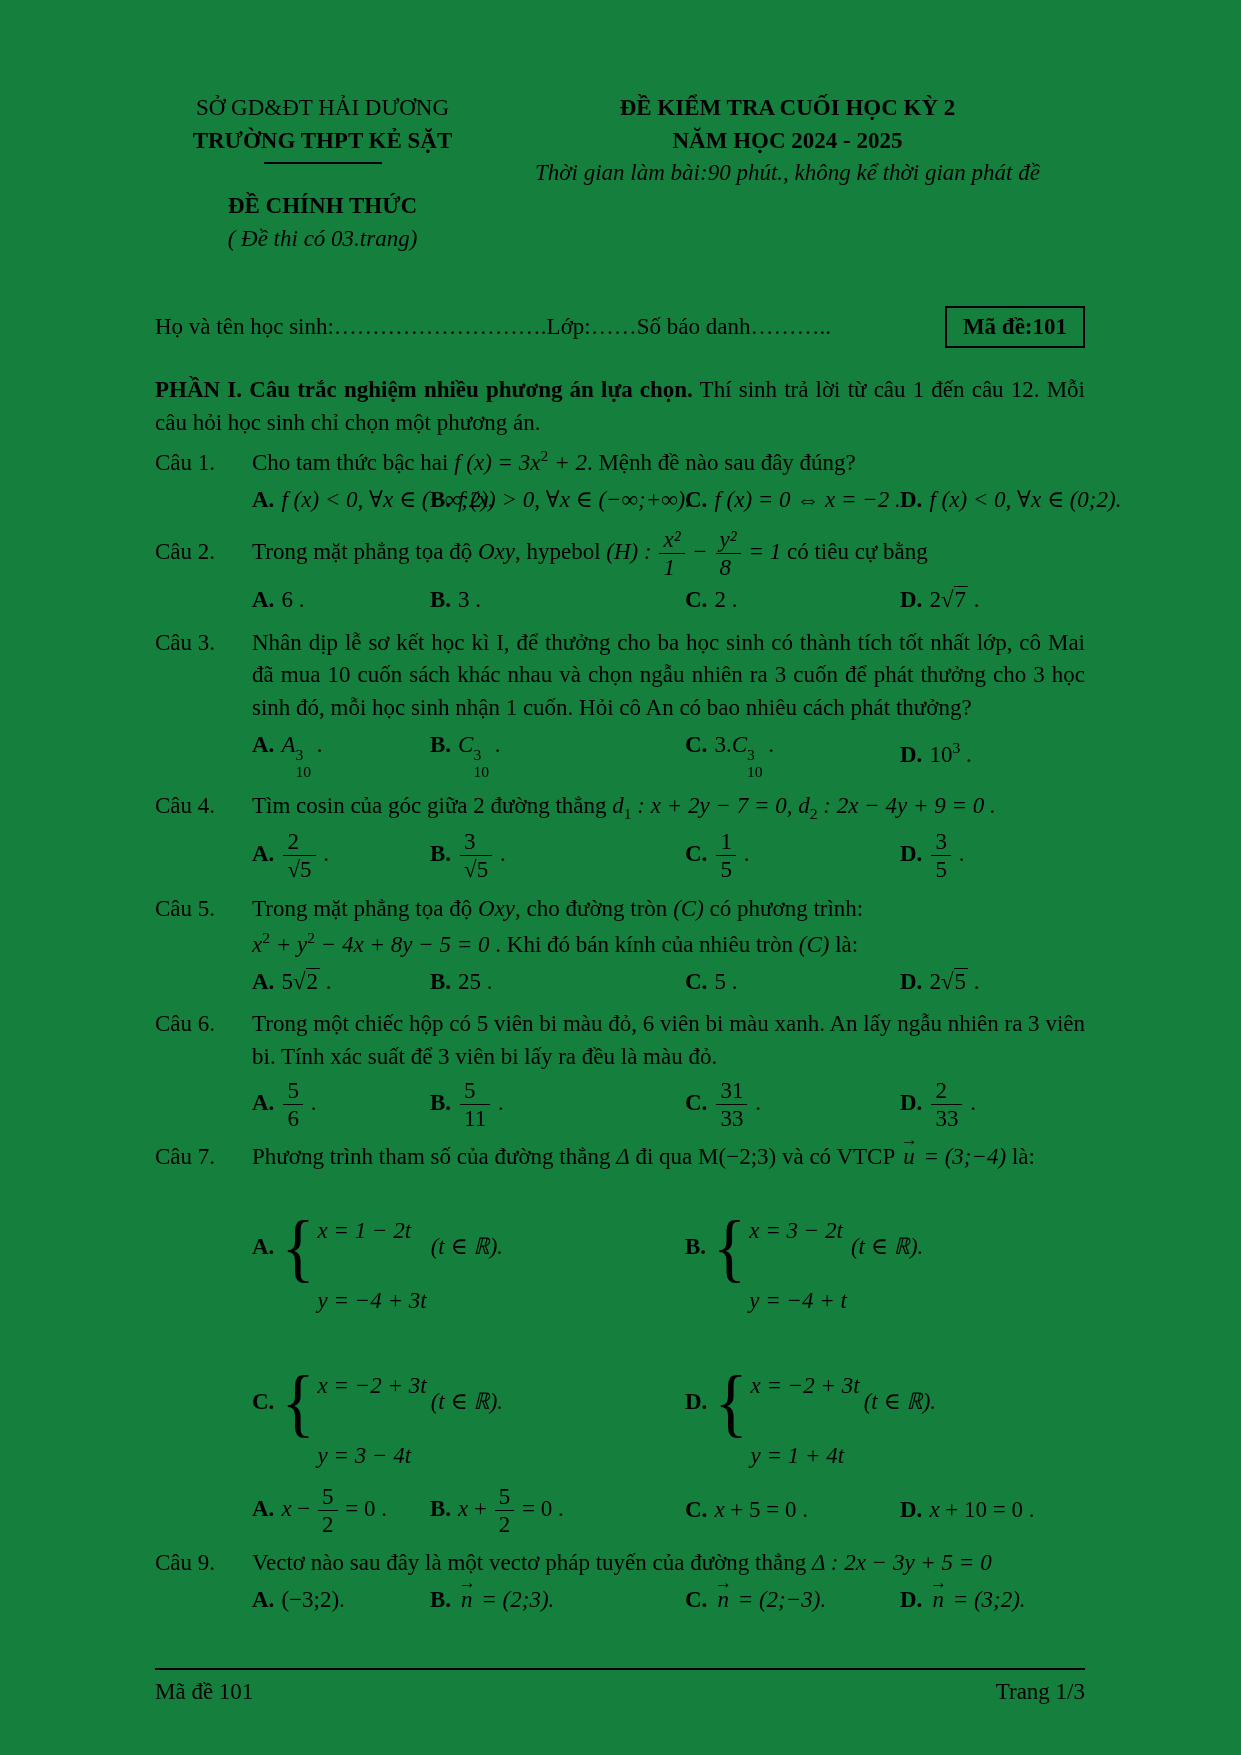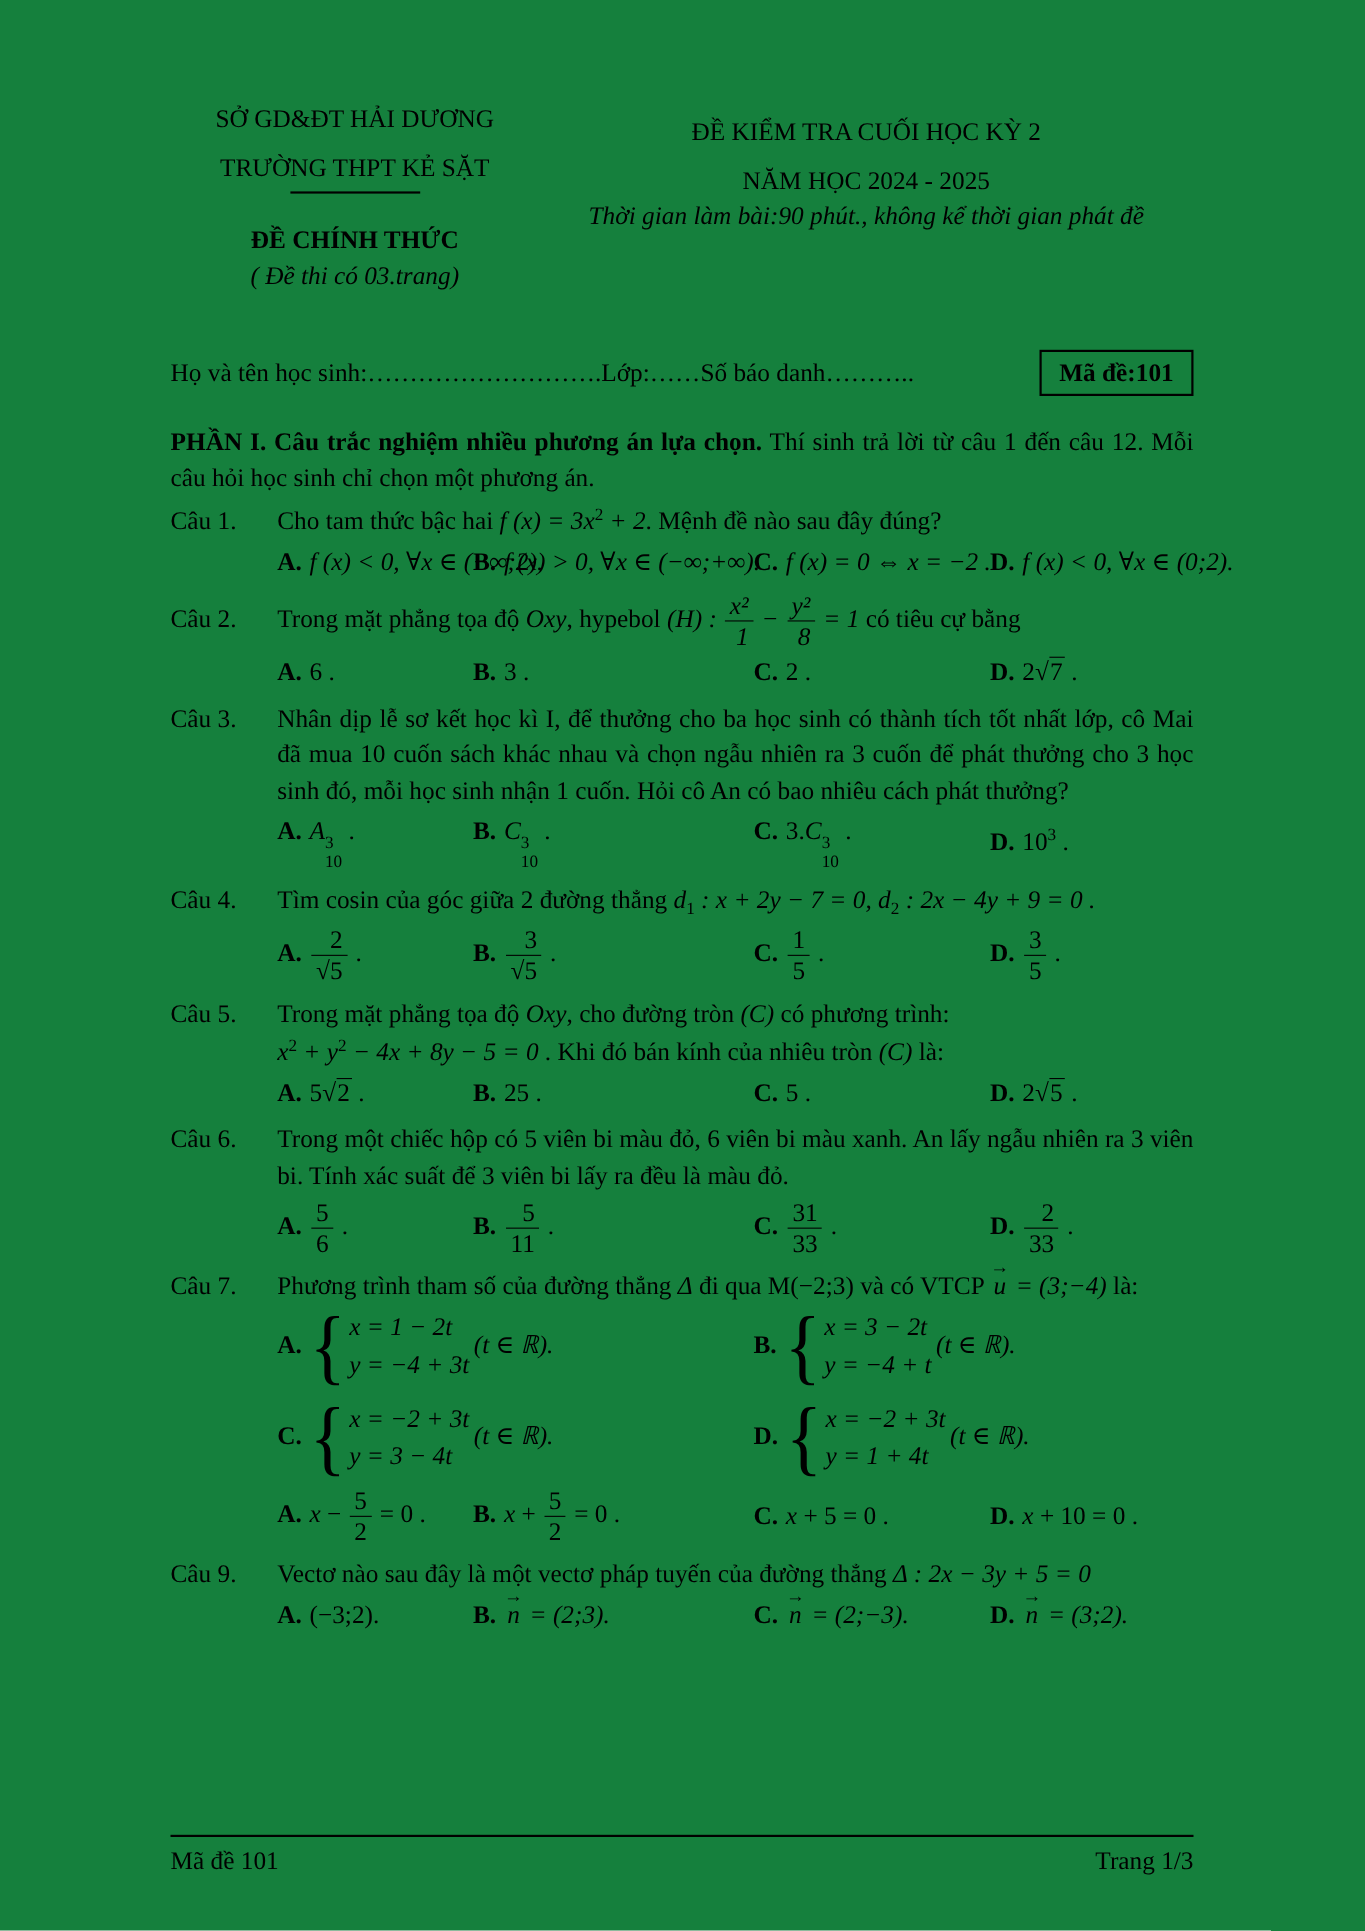--- a/index.html
+++ b/index.html
@@ -12,21 +12,21 @@
     font-family:"Liberation Serif","DejaVu Serif",serif;
     font-size:23px;line-height:1.42;
     box-sizing:border-box;
     padding:92px 156px 0 155px;
     overflow:hidden;
   }
   
   .hdr{display:flex;width:100%;}
   .hdr-left{width:335px;text-align:center;flex:none;}
   .hdr-right{flex:1;text-align:center;}
-  .hdr .b{font-weight:normal;margin-top:12px;}
+  .hdr .b{font-weight:bold;}
   .hdr .i{font-style:italic;}
   .hdr-rule{width:118px;border-bottom:2px solid #000;margin:4px auto 26px auto;height:1px;}
   .hdr-left .official{font-weight:bold;margin-top:14px;}
   .hdr-line{white-space:nowrap;}
   
   .student-row{display:flex;align-items:center;justify-content:space-between;margin-top:50px;}
   .exam-code{border:2px solid #000;font-weight:bold;padding:3px 16px;white-space:nowrap;}
   
   .part1{margin-top:26px;text-align:justify;}
   .part1 .b{font-weight:bold;}
@@ -38,32 +38,32 @@
   .opts{display:grid;padding-left:97px;margin:4px 0 10px 0;align-items:center;}
   .opts.cols4{grid-template-columns:178px 255px 215px auto;}
   .opts.cols2{grid-template-columns:433px auto;row-gap:14px;}
   .opt{white-space:nowrap;}
   .ol{font-weight:bold;margin-right:7px;}
   
   .rs{font-style:normal;}
   .rm{font-style:italic;}
   sup.r,sub.r{font-size:0.68em;font-style:normal;}
   .ss{display:inline-flex;flex-direction:column;font-size:0.68em;line-height:1.05;vertical-align:-0.55em;text-align:left;font-style:normal;}
-  .frac{display:inline-block;vertical-align:middle;text-align:right;line-height:1.1;margin:0 2px;}
+  .frac{display:inline-block;vertical-align:middle;text-align:left;line-height:1.1;margin:0 2px;}
   .frac .num{display:block;padding:0 4px 1px 4px;border-bottom:1.6px solid #000;}
   .frac .den{display:block;padding:1px 4px 0 4px;}
   .frac.it{font-style:italic;}
   .sqrt{white-space:nowrap;}
   .sqrt .arg{border-top:1.6px solid #000;padding:0 2px 0 1px;}
   .vec{display:inline-block;position:relative;font-style:italic;padding:0 3px;}
   .vec .arr{position:absolute;top:-0.78em;left:50%;transform:translateX(-50%);font-size:0.75em;font-style:normal;}
   .cases{display:inline-flex;align-items:center;vertical-align:middle;margin-right:4px;}
   .cases .brace{font-size:3.0em;font-weight:400;line-height:1.0;margin-right:3px;transform:scaleY(1.1);}
   .cases .rows{display:inline-block;}
-  .cases .row{display:block;font-style:italic;line-height:1.5;white-space:nowrap;}
+  .cases .row{display:block;font-style:italic;line-height:1.5;white-space:nowrap;margin-top:36px;}
   
   .footer{position:absolute;left:155px;right:156px;bottom:46px;border-top:2px solid #000;
           padding-top:6px;display:flex;justify-content:space-between;}
 </style>
 </head>
 <body>
 
 <div class="page">
 
   <div class="hdr">

